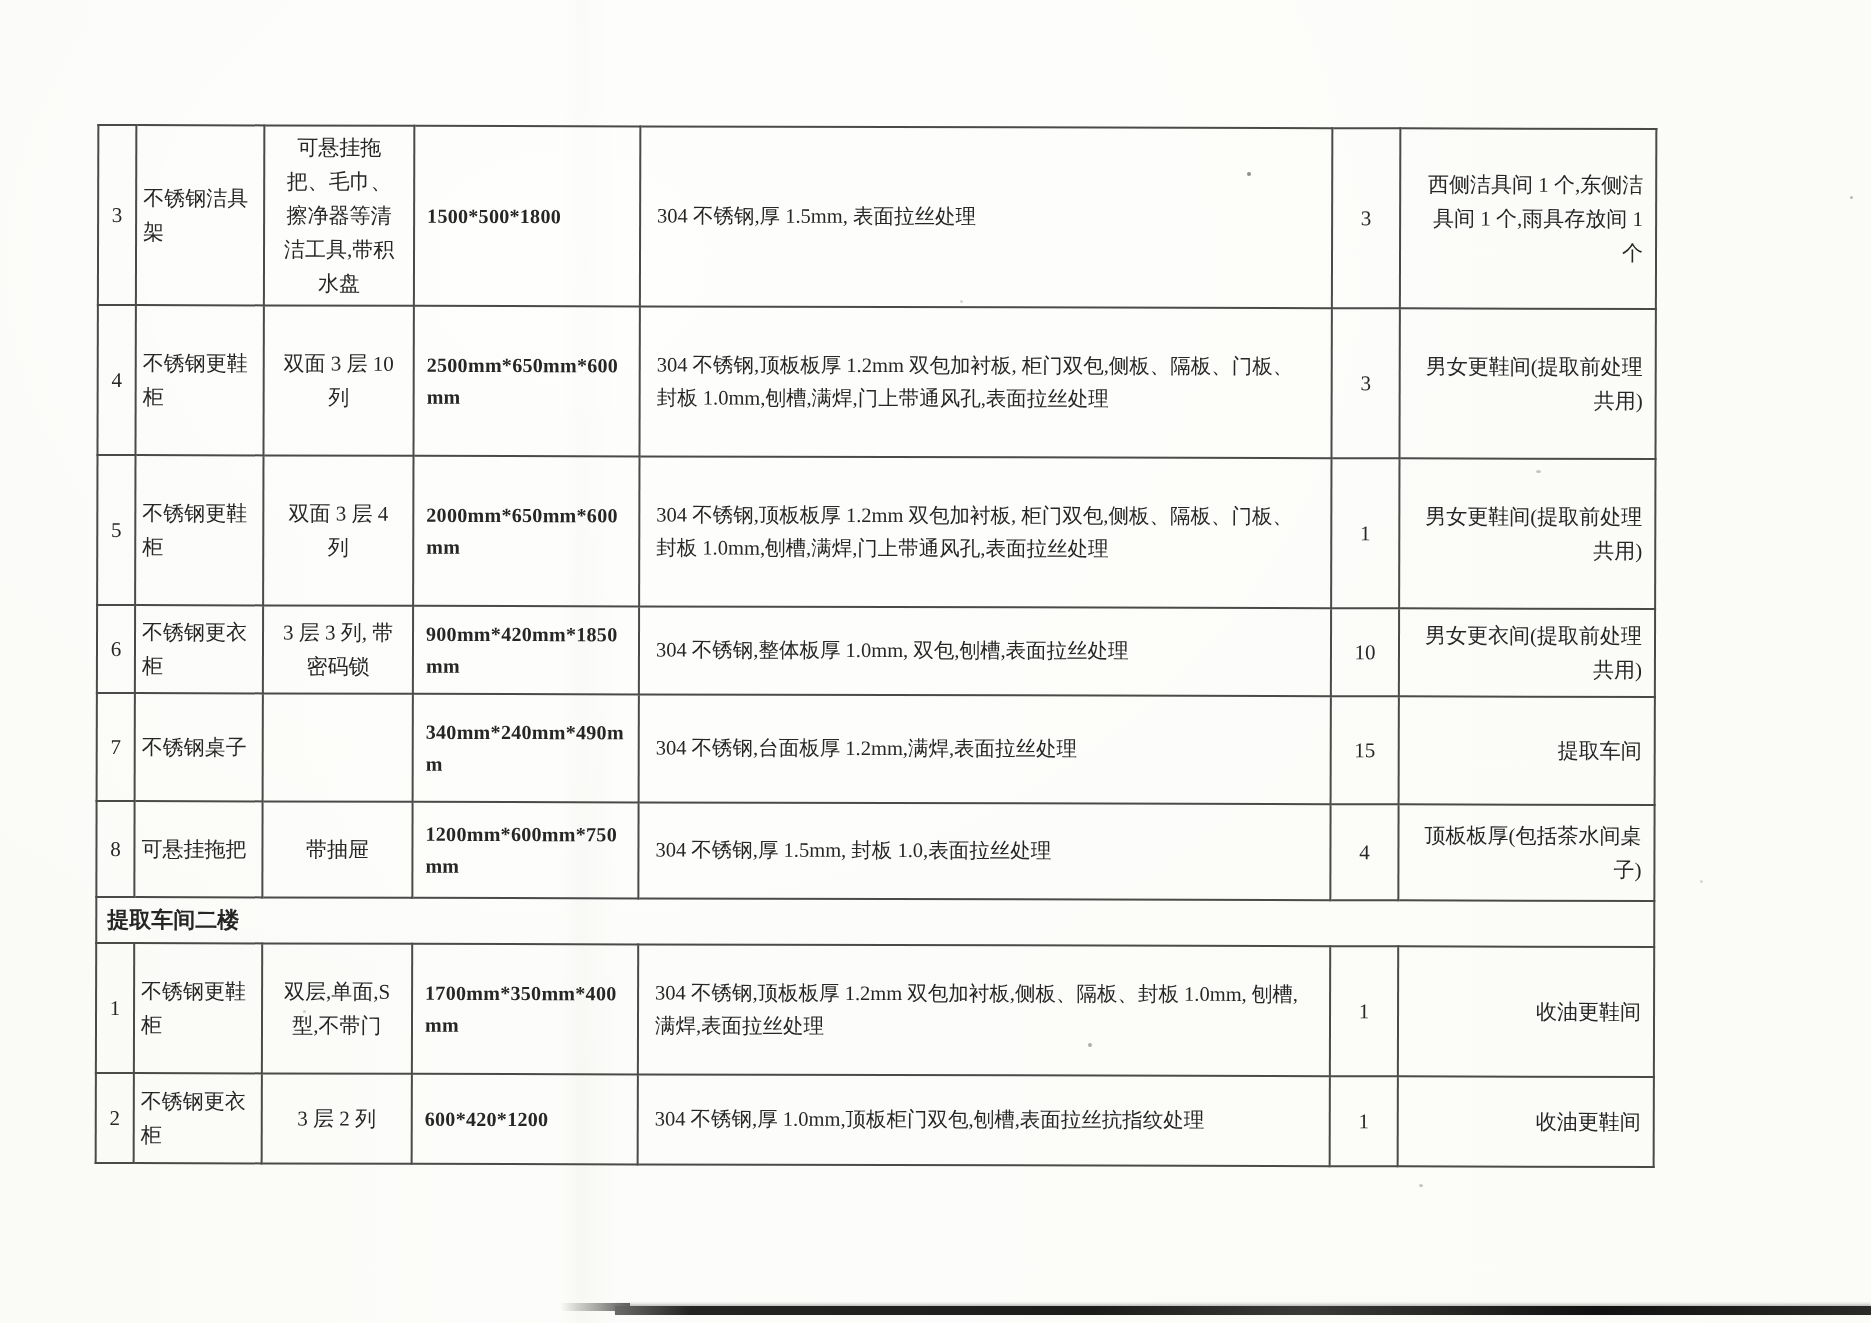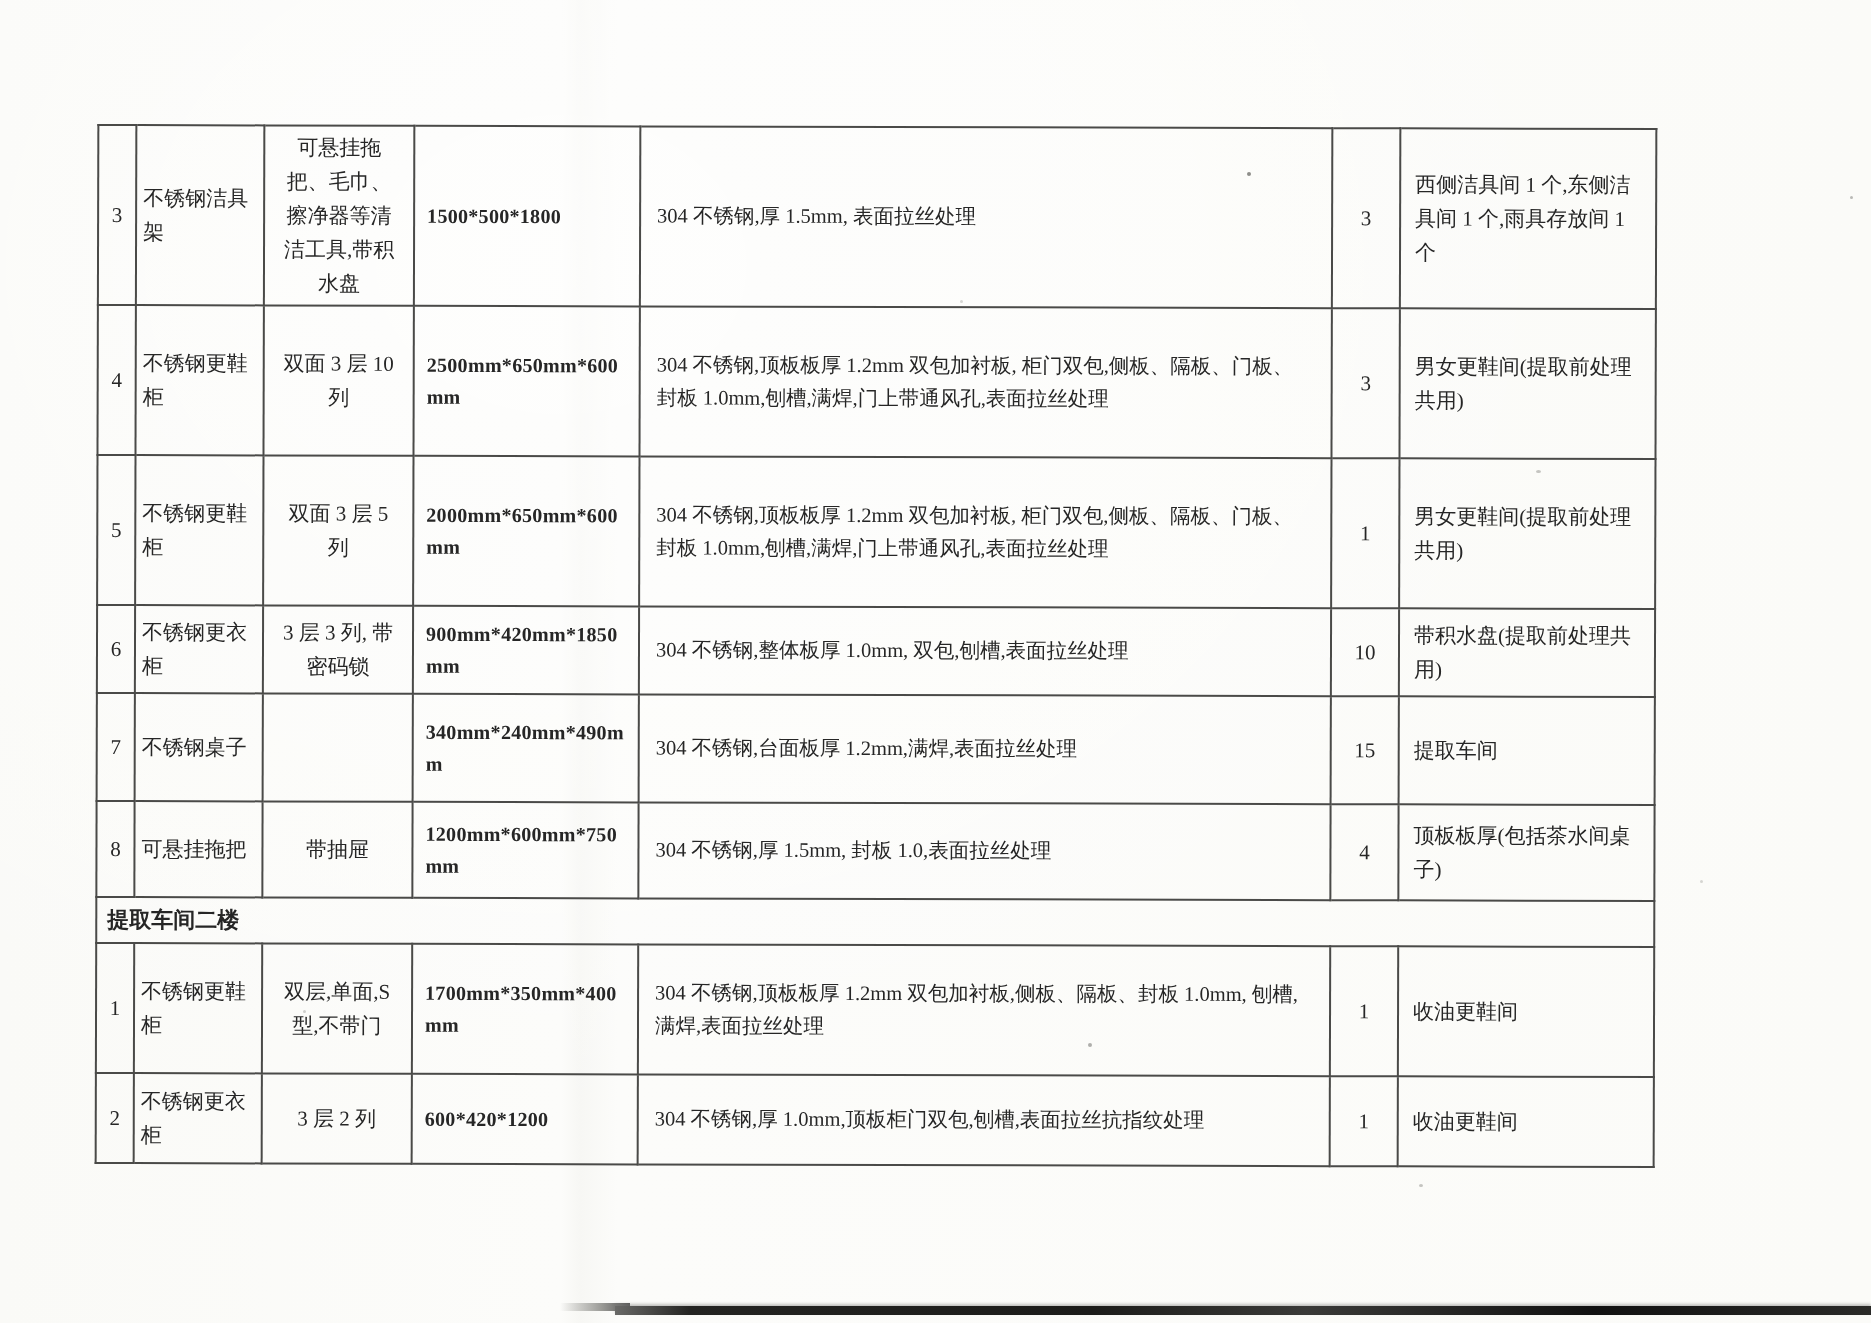--- a/index.html
+++ b/index.html
@@ -26,21 +26,21 @@
     padding:4px 10px;
     vertical-align:middle;
     word-break:break-word;
   }
   td.c-no{text-align:center;padding:4px 2px;}
   td.c-name{text-align:left;padding-left:6px;}
   td.c-config{text-align:center;padding:4px 12px;}
   td.c-size{text-align:left;padding-left:12px;font-size:20px;letter-spacing:.3px;font-weight:bold;}
   td.c-spec{text-align:left;padding-left:16px;padding-right:26px;font-size:20.5px;}
   td.c-qty{text-align:center;padding:4px 2px;}
-  td.c-loc{text-align:left;padding-left:14px;padding-right:12px;}
+  td.c-loc{text-align:right;padding-left:14px;padding-right:12px;}
   tr.section-row td{
     font-weight:bold;text-align:left;padding-left:10px;font-size:22px;
   }
   
   .speck{position:absolute;border-radius:50%;background:#8e8e8a;}
   .edge-strip{
     position:absolute;left:615px;top:1306px;width:1256px;height:9px;
     background:linear-gradient(to right,#6a6a68 0%,#242422 6%,#1c1c1a 38%,#3a3a38 55%,#111 78%,#2a2a28 100%);
     box-shadow:0 -2px 3px rgba(120,120,118,.45);
   }
@@ -79,34 +79,34 @@
           <td class="c-name">不锈钢更鞋柜</td>
           <td class="c-config">双面 3 层 10 列</td>
           <td class="c-size">2500mm*650mm*600mm</td>
           <td class="c-spec">304 不锈钢,顶板板厚 1.2mm 双包加衬板, 柜门双包,侧板、隔板、门板、封板 1.0mm,刨槽,满焊,门上带通风孔,表面拉丝处理</td>
           <td class="c-qty">3</td>
           <td class="c-loc">男女更鞋间(提取前处理共用)</td>
         </tr>
         <tr style="height: 150px;">
           <td class="c-no">5</td>
           <td class="c-name">不锈钢更鞋柜</td>
-          <td class="c-config">双面 3 层 5 列</td>
+          <td class="c-config">双面 3 层 4 列</td>
           <td class="c-size">2000mm*650mm*600mm</td>
           <td class="c-spec">304 不锈钢,顶板板厚 1.2mm 双包加衬板, 柜门双包,侧板、隔板、门板、封板 1.0mm,刨槽,满焊,门上带通风孔,表面拉丝处理</td>
           <td class="c-qty">1</td>
           <td class="c-loc">男女更鞋间(提取前处理共用)</td>
         </tr>
         <tr style="height: 88px;">
           <td class="c-no">6</td>
           <td class="c-name">不锈钢更衣柜</td>
           <td class="c-config">3 层 3 列, 带密码锁</td>
           <td class="c-size">900mm*420mm*1850mm</td>
           <td class="c-spec">304 不锈钢,整体板厚 1.0mm, 双包,刨槽,表面拉丝处理</td>
           <td class="c-qty">10</td>
-          <td class="c-loc">带积水盘(提取前处理共用)</td>
+          <td class="c-loc">男女更衣间(提取前处理共用)</td>
         </tr>
         <tr style="height: 108px;">
           <td class="c-no">7</td>
           <td class="c-name">不锈钢桌子</td>
           <td class="c-config"></td>
           <td class="c-size">340mm*240mm*490mm</td>
           <td class="c-spec">304 不锈钢,台面板厚 1.2mm,满焊,表面拉丝处理</td>
           <td class="c-qty">15</td>
           <td class="c-loc">提取车间</td>
         </tr>

